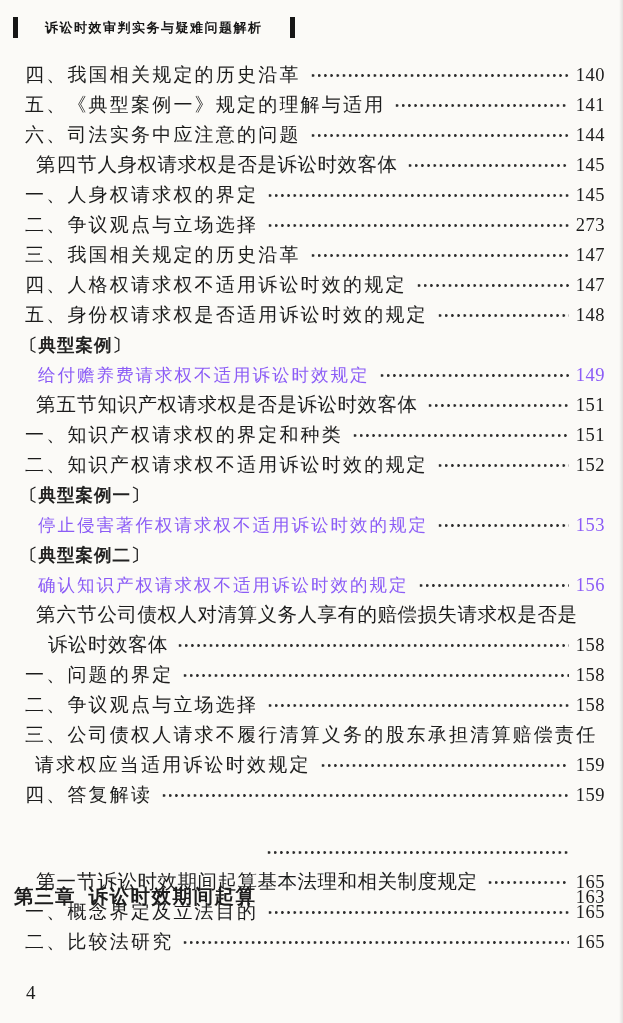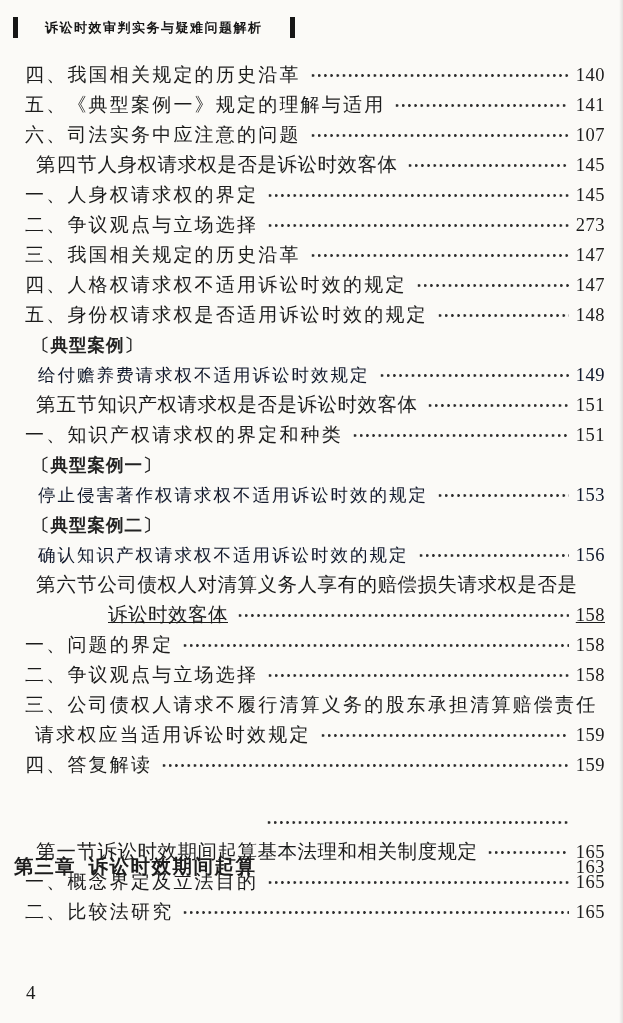--- a/index.html
+++ b/index.html
@@ -36,26 +36,26 @@
   .leader {
     flex: 1 1 auto; align-self: center; height: 7px; min-width: 10px;
     margin: 0 7px 0 9px;
     background-image: radial-gradient(circle at 3px 3.5px, #2c2c2c 1.15px, rgba(0,0,0,0) 1.55px);
     background-size: 6.2px 7px; background-repeat: repeat-x;
   }
   .pagenum { flex: 0 0 auto; font-size: 18.5px; letter-spacing: 0.5px; }
 
   .item       { padding-left: 25px;  font-size: 19px;   letter-spacing: 2.2px; }
   .item-cont  { padding-left: 35px;  font-size: 19px;   letter-spacing: 2.2px; }
-  .case-label { padding-left: 32px;  font-size: 17.5px; letter-spacing: 1px; font-weight: bold; color:#222;align-items:center; }
-  .case       { padding-left: 38px;  font-size: 17.5px; letter-spacing: 2px; color: #0f172a; }
+  .case-label { padding-left: 20px;  font-size: 17.5px; letter-spacing: 1px; font-weight: bold; color:#222;align-items:center; }
+  .case       { padding-left: 38px;  font-size: 17.5px; letter-spacing: 2px; color: #8b5cf6; }
   .section      { padding-left: 36px;  font-size: 19.5px; }
   .section .label { letter-spacing: 1px; }
   .section .text  { letter-spacing: 0.5px; }
-  .section-cont { padding-left: 108px; font-size: 19.5px; letter-spacing: 0.5px; text-decoration: underline; }
+  .section-cont { padding-left: 48px; font-size: 19.5px; letter-spacing: 0.5px; }
   .chapter {
     padding-left: 14px; margin-top: 27px;
     font-family: "Liberation Sans", sans-serif; font-weight: bold; font-size: 19.5px;
   }
   .chapter .label { margin-right: 13px; letter-spacing: 1px; }
   .chapter .text  { letter-spacing: 1.5px; margin-top: 44px; }
   .chapter .pagenum { font-family: "Liberation Serif", serif; font-weight: normal; }
 
   
   .footer { position: absolute; left: 26px; bottom: 19px; font-size: 19px; }
@@ -76,21 +76,21 @@
       <span class="pagenum">140</span>
     </div>
     <div class="row item">
       <span class="text">五、《典型案例一》规定的理解与适用</span>
       <span class="leader"></span>
       <span class="pagenum">141</span>
     </div>
     <div class="row item">
       <span class="text">六、司法实务中应注意的问题</span>
       <span class="leader"></span>
-      <span class="pagenum">107</span>
+      <span class="pagenum">144</span>
     </div>
     <div class="row section">
       <span class="label">第四节</span>
       <span class="text">人身权请求权是否是诉讼时效客体</span>
       <span class="leader"></span>
       <span class="pagenum">145</span>
     </div>
     <div class="row item">
       <span class="text">一、人身权请求权的界定</span>
       <span class="leader"></span>
@@ -127,20 +127,25 @@
     <div class="row section">
       <span class="label">第五节</span>
       <span class="text">知识产权请求权是否是诉讼时效客体</span>
       <span class="leader"></span>
       <span class="pagenum">151</span>
     </div>
     <div class="row item">
       <span class="text">一、知识产权请求权的界定和种类</span>
       <span class="leader"></span>
       <span class="pagenum">151</span>
+    </div>
+    <div class="row item">
+      <span class="text">二、知识产权请求权不适用诉讼时效的规定</span>
+      <span class="leader"></span>
+      <span class="pagenum">152</span>
     </div>
     <div class="row case-label">
       <span class="text">〔典型案例一〕</span>
     </div>
     <div class="row case">
       <span class="text">停止侵害著作权请求权不适用诉讼时效的规定</span>
       <span class="leader"></span>
       <span class="pagenum">153</span>
     </div>
     <div class="row case-label">

